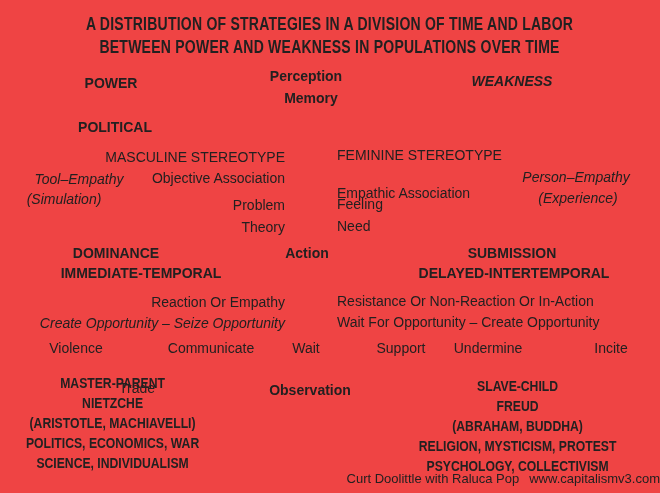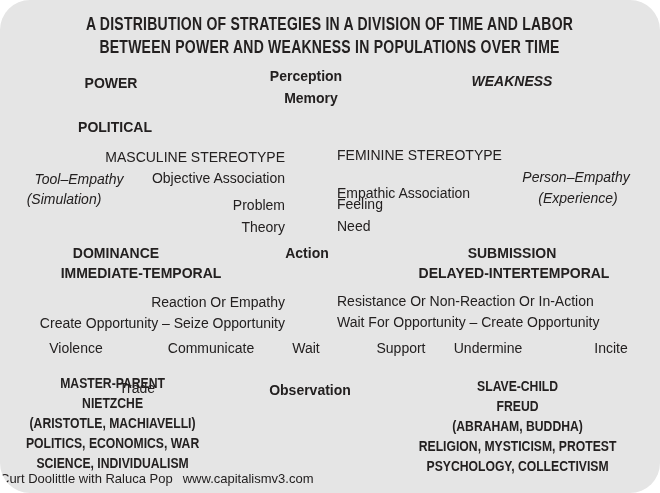--- a/index.html
+++ b/index.html
@@ -34,27 +34,27 @@
   .anchor { position:absolute; width:0; display:flex; justify-content:center; }
   .blk {
     text-align:center;
     font-weight:700;
     line-height:20px;
     white-space:nowrap;
     transform:scaleX(0.87);
     transform-origin:50% 50%;
   }
 
-  .footer-wrap { position:absolute; top:471px; left:0; width:660px; text-align:left; font-size:13px; }
+  .footer-wrap { position:absolute; top:471px; left:0; width:660px; text-align:right; font-size:13px; }
   .footer-wrap .url { margin-left:10px; }
 </style>
 </head>
 <body>
 
-<div class="stage" style="background: #e5e5e5; color: rgb(35, 32, 32); border-radius: 30px;">
+<div class="stage" style="background: #ef4444; color: rgb(35, 32, 32);">
 
   <div class="title-wrap">
     <div class="title-inner">
       <div>A DISTRIBUTION OF STRATEGIES IN A DIVISION OF TIME AND LABOR</div>
       <div>BETWEEN POWER AND WEAKNESS IN POPULATIONS OVER TIME</div>
     </div>
   </div>
 
   <div class="t b c" style="left:111px; top:75px;">POWER</div>
   <div class="t b c" style="left:306px; top:68px;">Perception</div>
@@ -78,21 +78,21 @@
   <div class="t i c" style="left:578px; top:190px;">(Experience)</div>
 
   <div class="t b c" style="left:116px; top:245px;">DOMINANCE</div>
   <div class="t b c" style="left:307px; top:245px;">Action</div>
   <div class="t b c" style="left:512px; top:245px;">SUBMISSION</div>
   <div class="t b c" style="left:141px; top:265px;">IMMEDIATE-TEMPORAL</div>
   <div class="t b c" style="left:514px; top:265px;">DELAYED-INTERTEMPORAL</div>
 
   <div class="t ra" style="top:294px;">Reaction Or Empathy</div>
   <div class="t lc" style="top:293px;">Resistance Or Non-Reaction Or In-Action</div>
-  <div class="t ra" style="top:315px;">Create Opportunity – Seize Opportunity</div>
+  <div class="t ra" style="top:315px;font-style:italic;">Create Opportunity – Seize Opportunity</div>
   <div class="t lc" style="top:314px;">Wait For Opportunity – Create Opportunity</div>
 
   <div class="t c" style="left:76px;  top:340px;">Violence</div>
   <div class="t c" style="left:137px; top:340px;margin-top:40px;">Trade</div>
   <div class="t c" style="left:211px; top:340px;">Communicate</div>
   <div class="t c" style="left:306px; top:340px;">Wait</div>
   <div class="t c" style="left:401px; top:340px;">Support</div>
   <div class="t c" style="left:488px; top:340px;">Undermine</div>
   <div class="t c" style="left:611px; top:340px;">Incite</div>
 

